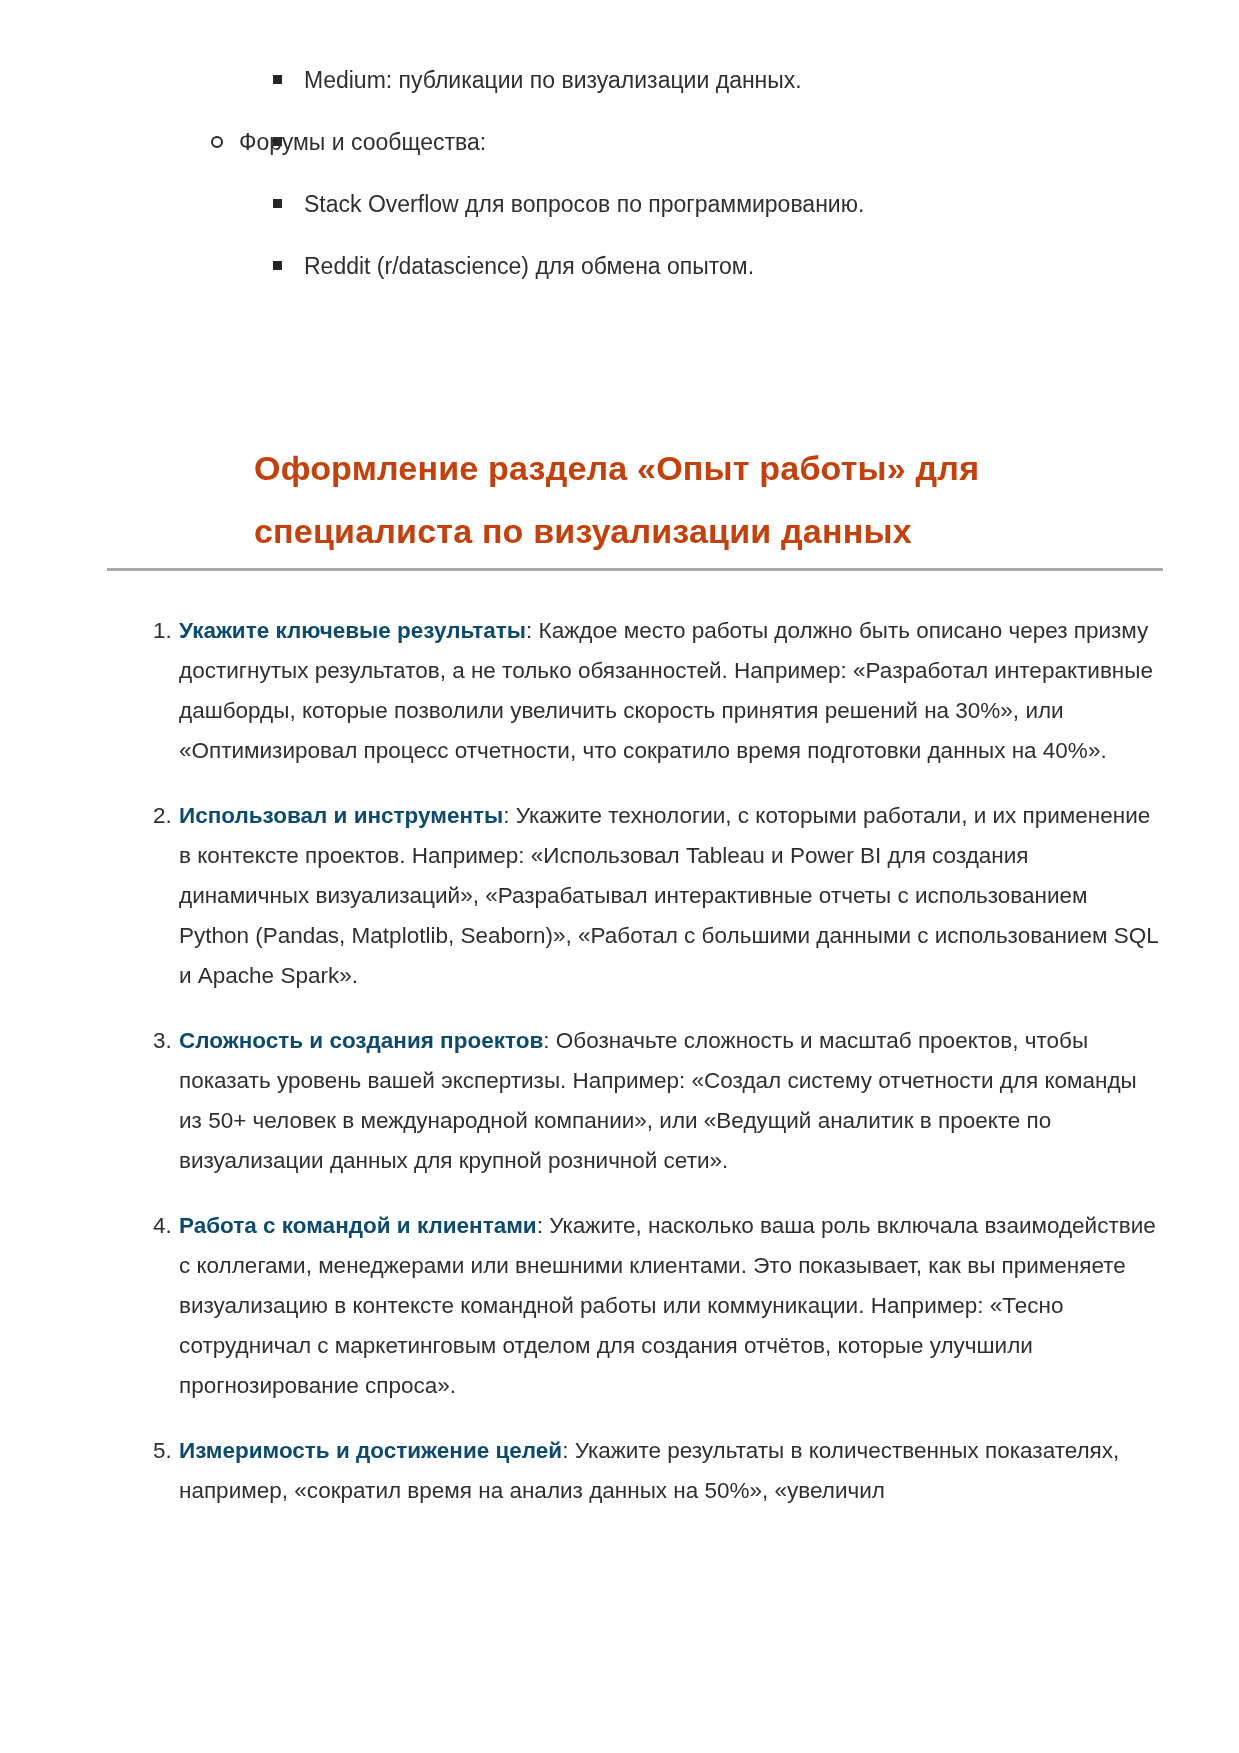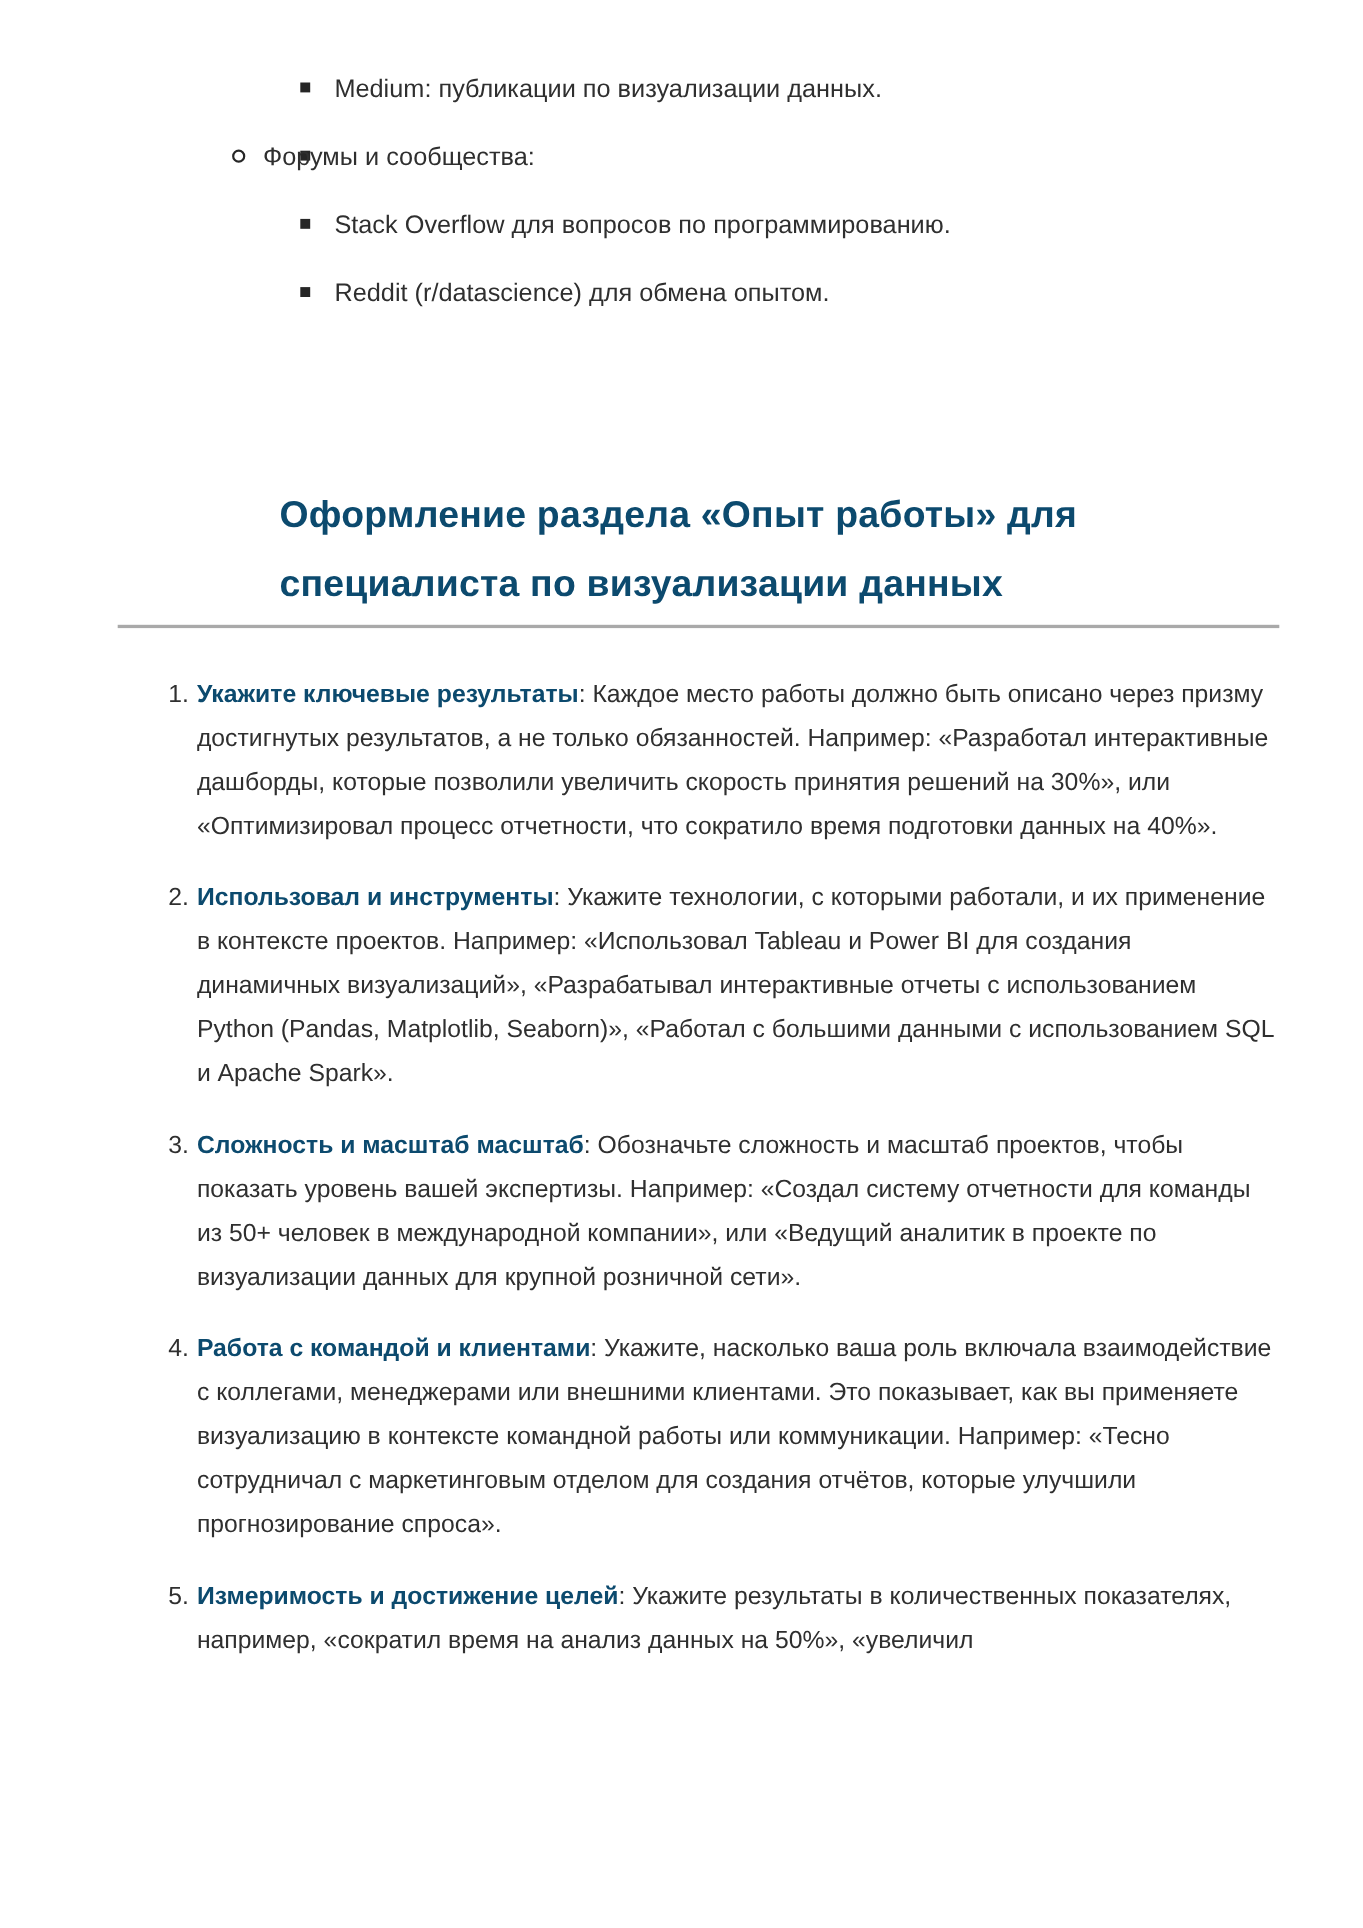--- a/index.html
+++ b/index.html
@@ -41,21 +41,21 @@
     position:absolute;left:11px;top:14px;
     width:98px;height:98px;border-radius:50%;
     background:#faf3dc;
     display:flex;align-items:center;justify-content:center;
     font-size:42px;font-weight:700;color:#3c3c3c;
   }
   .title{
     margin:0 0 0 147px;
     max-width:810px;
     font-size:34px;line-height:63px;font-weight:700;
-    color:#0c4a6e;
+    color:#c2410c;
     letter-spacing:0.2px;
   }
   .divider{
     border:none;height:3px;background:#a9a9a9;
     margin:5px 0 0 0;
   }
 
   
   .num-list{list-style:none;margin:40px 0 0 0;padding:0;font-size:22.5px;line-height:40px;}
   .num-list li{position:relative;padding-left:72px;margin-bottom:25px;}
@@ -100,21 +100,21 @@
     <li>
       <span class="num">1.</span>
       <p><b>Укажите ключевые результаты</b><span>: Каждое место работы должно быть описано через призму достигнутых результатов, а не только обязанностей. Например: «Разработал интерактивные дашборды, которые позволили увеличить скорость принятия решений на 30%», или «Оптимизировал процесс отчетности, что сократило время подготовки данных на 40%».</span></p>
     </li>
     <li>
       <span class="num">2.</span>
       <p><b>Использовал и инструменты</b><span>: Укажите технологии, с которыми работали, и их применение в контексте проектов. Например: «Использовал Tableau и Power BI для создания динамичных визуализаций», «Разрабатывал интерактивные отчеты с использованием Python (Pandas, Matplotlib, Seaborn)», «Работал с большими данными с использованием SQL и Apache Spark».</span></p>
     </li>
     <li>
       <span class="num">3.</span>
-      <p><b>Сложность и масштаб масштаб</b><span>: Обозначьте сложность и масштаб проектов, чтобы показать уровень вашей экспертизы. Например: «Создал систему отчетности для команды из 50+ человек в международной компании», или «Ведущий аналитик в проекте по визуализации данных для крупной розничной сети».</span></p>
+      <p><b>Сложность и создания проектов</b><span>: Обозначьте сложность и масштаб проектов, чтобы показать уровень вашей экспертизы. Например: «Создал систему отчетности для команды из 50+ человек в международной компании», или «Ведущий аналитик в проекте по визуализации данных для крупной розничной сети».</span></p>
     </li>
     <li>
       <span class="num">4.</span>
       <p><b>Работа с командой и клиентами</b><span>: Укажите, насколько ваша роль включала взаимодействие с коллегами, менеджерами или внешними клиентами. Это показывает, как вы применяете визуализацию в контексте командной работы или коммуникации. Например: «Тесно сотрудничал с маркетинговым отделом для создания отчётов, которые улучшили прогнозирование спроса».</span></p>
     </li>
     <li>
       <span class="num">5.</span>
       <p><b>Измеримость и достижение целей</b><span>: Укажите результаты в количественных показателях, например, «сократил время на анализ данных на 50%», «увеличил</span></p>
     </li>
   </ol>

